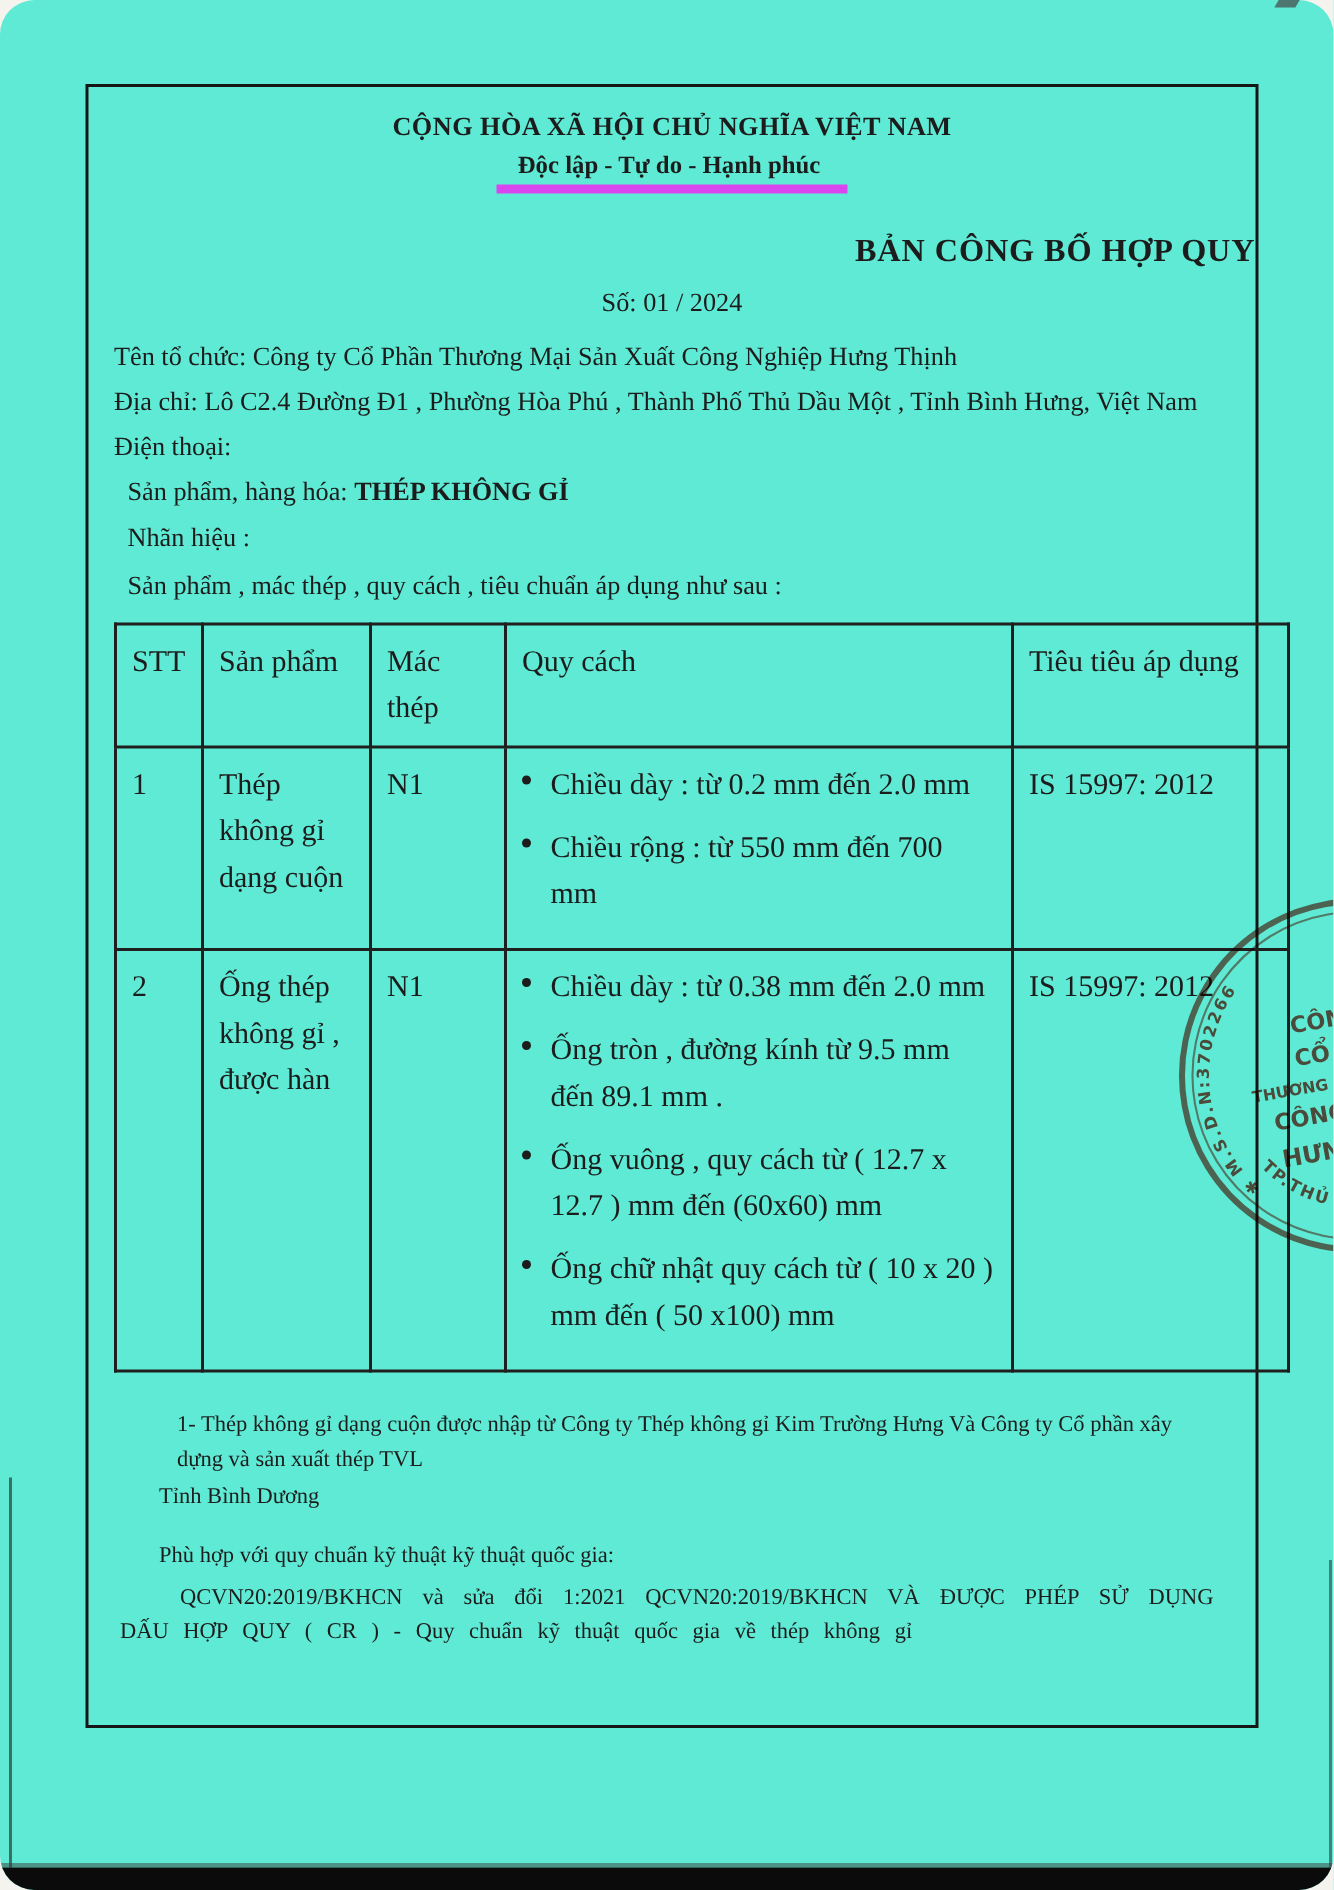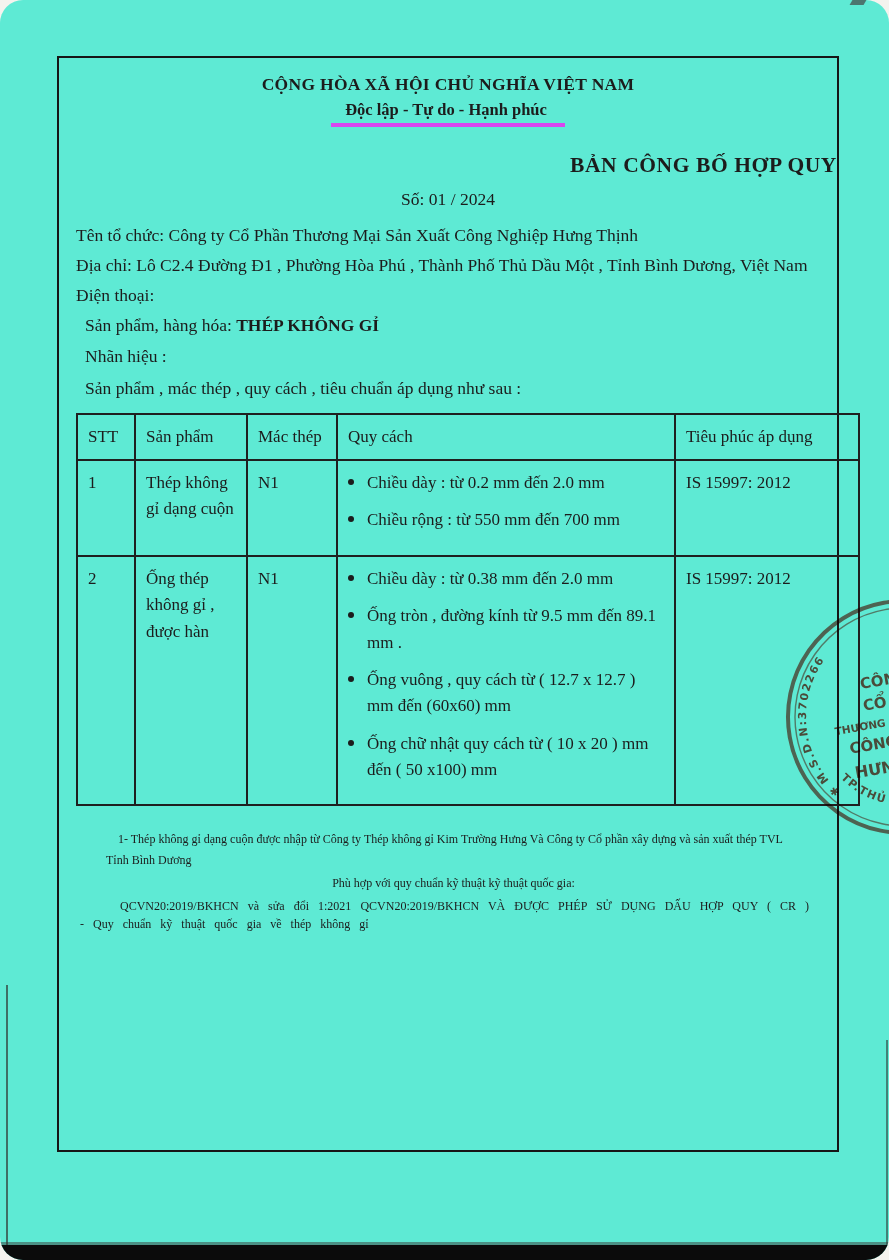--- a/index.html
+++ b/index.html
@@ -14,51 +14,51 @@
   .scan-left { position:absolute; left:6px; top:985px; bottom:15px; width:2px; background:#2c2c2a; opacity:.65; }
   .scan-right { position:absolute; right:1px; top:1040px; bottom:15px; width:2px; background:#2c2c2a; opacity:.55; }
   .scan-speck { position:absolute; left:851px; top:0; width:14px; height:5px; background:#444; transform:skewX(-30deg); opacity:.7; }
 
   
   .frame { position:absolute; left:57px; top:56px; width:782px; height:1096px; border:2px solid #161616; }
 
   .center { text-align:center; }
   .country { margin-top:16px; font-size:17.5px; font-weight:bold; letter-spacing:.3px; }
   .motto-wrap { margin-top:4px; }
-  .motto { display:inline-block; font-size:16.5px; font-weight:bold; padding:1px 18px 3px 14px; border-bottom:4px solid #d946ef; }
+  .motto { display:inline-block; font-size:16.5px; font-weight:bold; padding:1px 18px 3px 14px; border-bottom:6px solid #d946ef; }
   .doc-title { margin-top:26px; font-size:21.5px; font-weight:bold; letter-spacing:.6px;text-align:right; }
   .doc-number { margin-top:11px; font-size:17.5px; }
 
   .body-block { margin:12px 20px 0 17px; font-size:17.5px; line-height:1.55; }
   .body-block p { margin-bottom:3px; }
   .indent1 { margin-left:9px; }
   .bold { font-weight:bold; }
   .intro { margin-top:5px; }
 
-  table.spec-table { width:100%; border-collapse:collapse; table-layout:fixed; margin-top:11px; font-size:17px; }
+  table.spec-table { width:100%; border-collapse:collapse; table-layout:fixed; margin-top:11px; font-size:20px; }
   .spec-table th, .spec-table td { border:2px solid #1f1f1f; vertical-align:top; text-align:left; font-weight:normal; padding:9px 10px; }
   .spec-table th { height:40px; }
   .col-stt  { width:58px; }
   .col-prod { width:112px; }
   .col-grade{ width:90px; }
   .col-spec { width:338px; }
   .col-std  { width:184px; }
   .th-stt, .td-stt { text-align:center; }
   .td-grade { padding-left:20px; }
   .td-spec { padding-left:22px; padding-right:26px; }
   .r1 td { height:96px; }
   .r2 td { height:246px; }
   .spec-item { display:flex; gap:13px; margin-bottom:11px; }
   .dot { flex:none; width:6px; height:6px; border-radius:50%; background:#1c1c1c; margin-top:9px; }
 
-  .notes { margin:24px 16px 0 40px; font-size:12px; line-height:1.52; }
+  .notes { margin:24px 16px 0 40px; font-size:15px; line-height:1.52; }
   .note-1 { margin-bottom:9px; margin-left:2px; }
   .note-2 { padding-left:34px; text-indent:-34px; margin-bottom:5px; }
   .note-province { margin-left:-10px; }
-  .note-conform { margin-left:-10px; margin-top:5px;text-align:center; }
+  .note-conform { margin-left:-10px; margin-top:16px; }
   .note-final { margin-left:-36px; margin-right:-8px; margin-top:5px; text-indent:40px; text-align:justify; word-spacing:6px; }
 
   
   .stamp { position:absolute; left:779px; top:592px; width:250px; height:250px; mix-blend-mode:multiply; opacity:.88; }
   .stamp text { font-family:"DejaVu Sans","Liberation Sans",sans-serif; font-weight:bold; fill:#c03a2b; }
   .stamp .arc-text { font-size:11px; letter-spacing:1.5px; }
   .stamp .c1,.stamp .c2,.stamp .c4 { font-size:15px; }
   .stamp .c3 { font-size:10.5px; }
   .stamp .c5 { font-size:16px; }
 </style>
@@ -72,41 +72,41 @@
     <div class="country center">CỘNG HÒA XÃ HỘI CHỦ NGHĨA VIỆT NAM</div>
     <div class="motto-wrap center">
       <span class="motto">Độc lập - Tự do - Hạnh phúc</span>
     </div>
 
     <div class="doc-title center">BẢN CÔNG BỐ HỢP QUY</div>
     <div class="doc-number center">Số: 01 / 2024</div>
 
     <div class="body-block">
       <p>Tên tổ chức: Công ty Cổ Phần Thương Mại Sản Xuất Công Nghiệp Hưng Thịnh</p>
-      <p>Địa chỉ: Lô C2.4 Đường Đ1 , Phường Hòa Phú , Thành Phố Thủ Dầu Một , Tỉnh Bình Dương, Việt Nam</p>
+      <p>Địa chỉ: Lô C2.4 Đường Đ1 , Phường Hòa Phú , Thành Phố Thủ Dầu Một , Tỉnh Bình Hưng, Việt Nam</p>
       <p>Điện thoại:</p>
       <p class="indent1"><span>Sản phẩm, hàng hóa: </span><span class="bold">THÉP KHÔNG GỈ</span></p>
       <p class="indent1">Nhãn hiệu :</p>
       <p class="indent1 intro">Sản phẩm , mác thép , quy cách , tiêu chuẩn áp dụng như sau :</p>
 
       <table class="spec-table">
         <colgroup>
           <col class="col-stt">
             <col class="col-prod">
             <col class="col-grade">
             <col class="col-spec">
             <col class="col-std">
         </colgroup>
         <thead>
           <tr>
             <th class="th-stt">STT</th>
             <th>Sản phẩm</th>
             <th>Mác thép</th>
             <th>Quy cách</th>
-            <th>Tiêu phúc áp dụng</th>
+            <th>Tiêu tiêu áp dụng</th>
           </tr>
         </thead>
         <tbody>
           <tr class="r1">
             <td class="td-stt">1</td>
             <td>Thép không gỉ dạng cuộn</td>
             <td class="td-grade">N1</td>
             <td class="td-spec">
               <div class="spec-item">
                   <span class="dot"></span>

